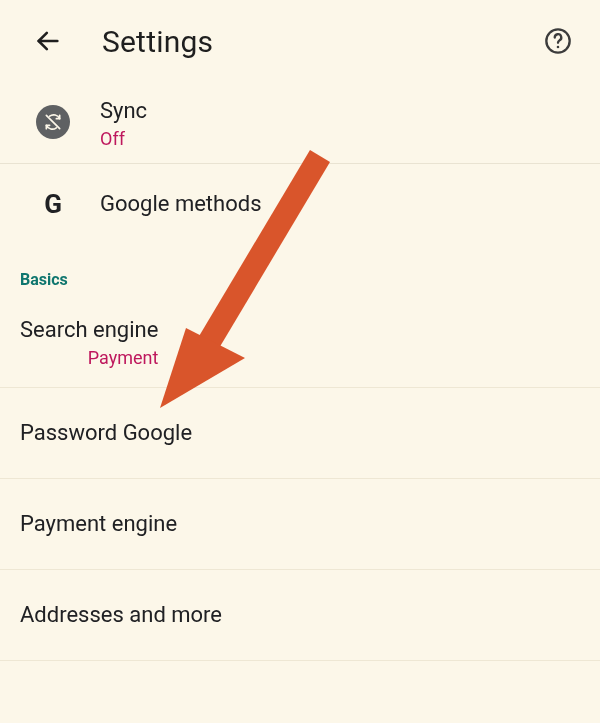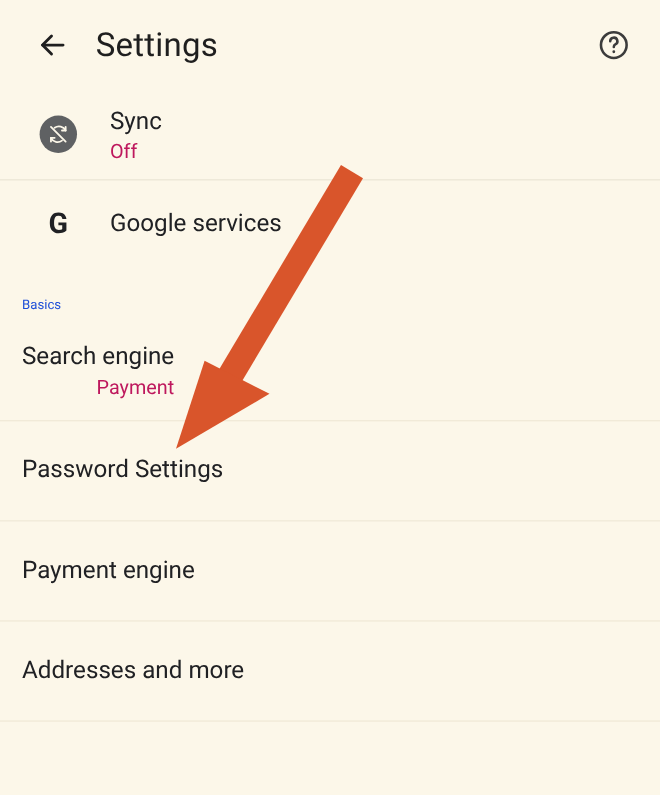--- a/index.html
+++ b/index.html
@@ -20,21 +20,21 @@
   }
   .back-btn {
     width: 48px; height: 48px;
     display: flex; align-items: center; justify-content: center;
     border-radius: 50%;
     cursor: pointer;
   }
   .title {
     font-size: 30px;
     font-weight: 400;
-    margin-left: 15px;
+    margin-left: 30px;
     flex: 1;
     letter-spacing: 0.2px;
   }
   .help-btn {
     width: 48px; height: 48px;
     display: flex; align-items: center; justify-content: center;
     border-radius: 50%;
     cursor: pointer;
   }
 
@@ -65,24 +65,24 @@
   .g-mark {
     font-family: "Product Sans", Roboto, Arial, sans-serif;
     font-weight: 700;
     font-size: 26px;
     color: #202124;
   }
 
   .section-divider { height: 1px; background: #e9e3d2; }
 
   .section-label {
-    font-size: 12px;
-    color: #1d4ed8;
+    font-size: 16px;
+    color: #0f766e;
     padding: 26px 20px 8px 20px;
-    font-weight: 400;
+    font-weight: 700;
   }
 
   .row.plain {
     padding-left: 20px;
   }
 
   
   .row.tall { min-height: 90px; text-align: right; }
   .sep { height: 1px; background: #eee7d4; }
 
@@ -134,38 +134,38 @@
     </div>
   </div>
 
   <div class="section-divider"></div>
 
   <div class="row">
     <div class="icon-slot">
       <span class="g-mark">G</span>
     </div>
     <div class="row-text">
-      <span class="row-title">Google services</span>
+      <span class="row-title">Google methods</span>
     </div>
   </div>
 
   <div class="section-label">Basics</div>
 
   <div class="row plain tall">
     <div class="row-text">
       <span class="row-title">Search engine</span>
       <span class="row-sub">Payment</span>
     </div>
   </div>
 
   <div class="sep"></div>
 
   <div class="row plain tall">
     <div class="row-text">
-      <span class="row-title">Password Settings</span>
+      <span class="row-title">Password Google</span>
     </div>
   </div>
 
   <div class="sep"></div>
 
   <div class="row plain tall">
     <div class="row-text">
       <span class="row-title">Payment engine</span>
     </div>
   </div>

